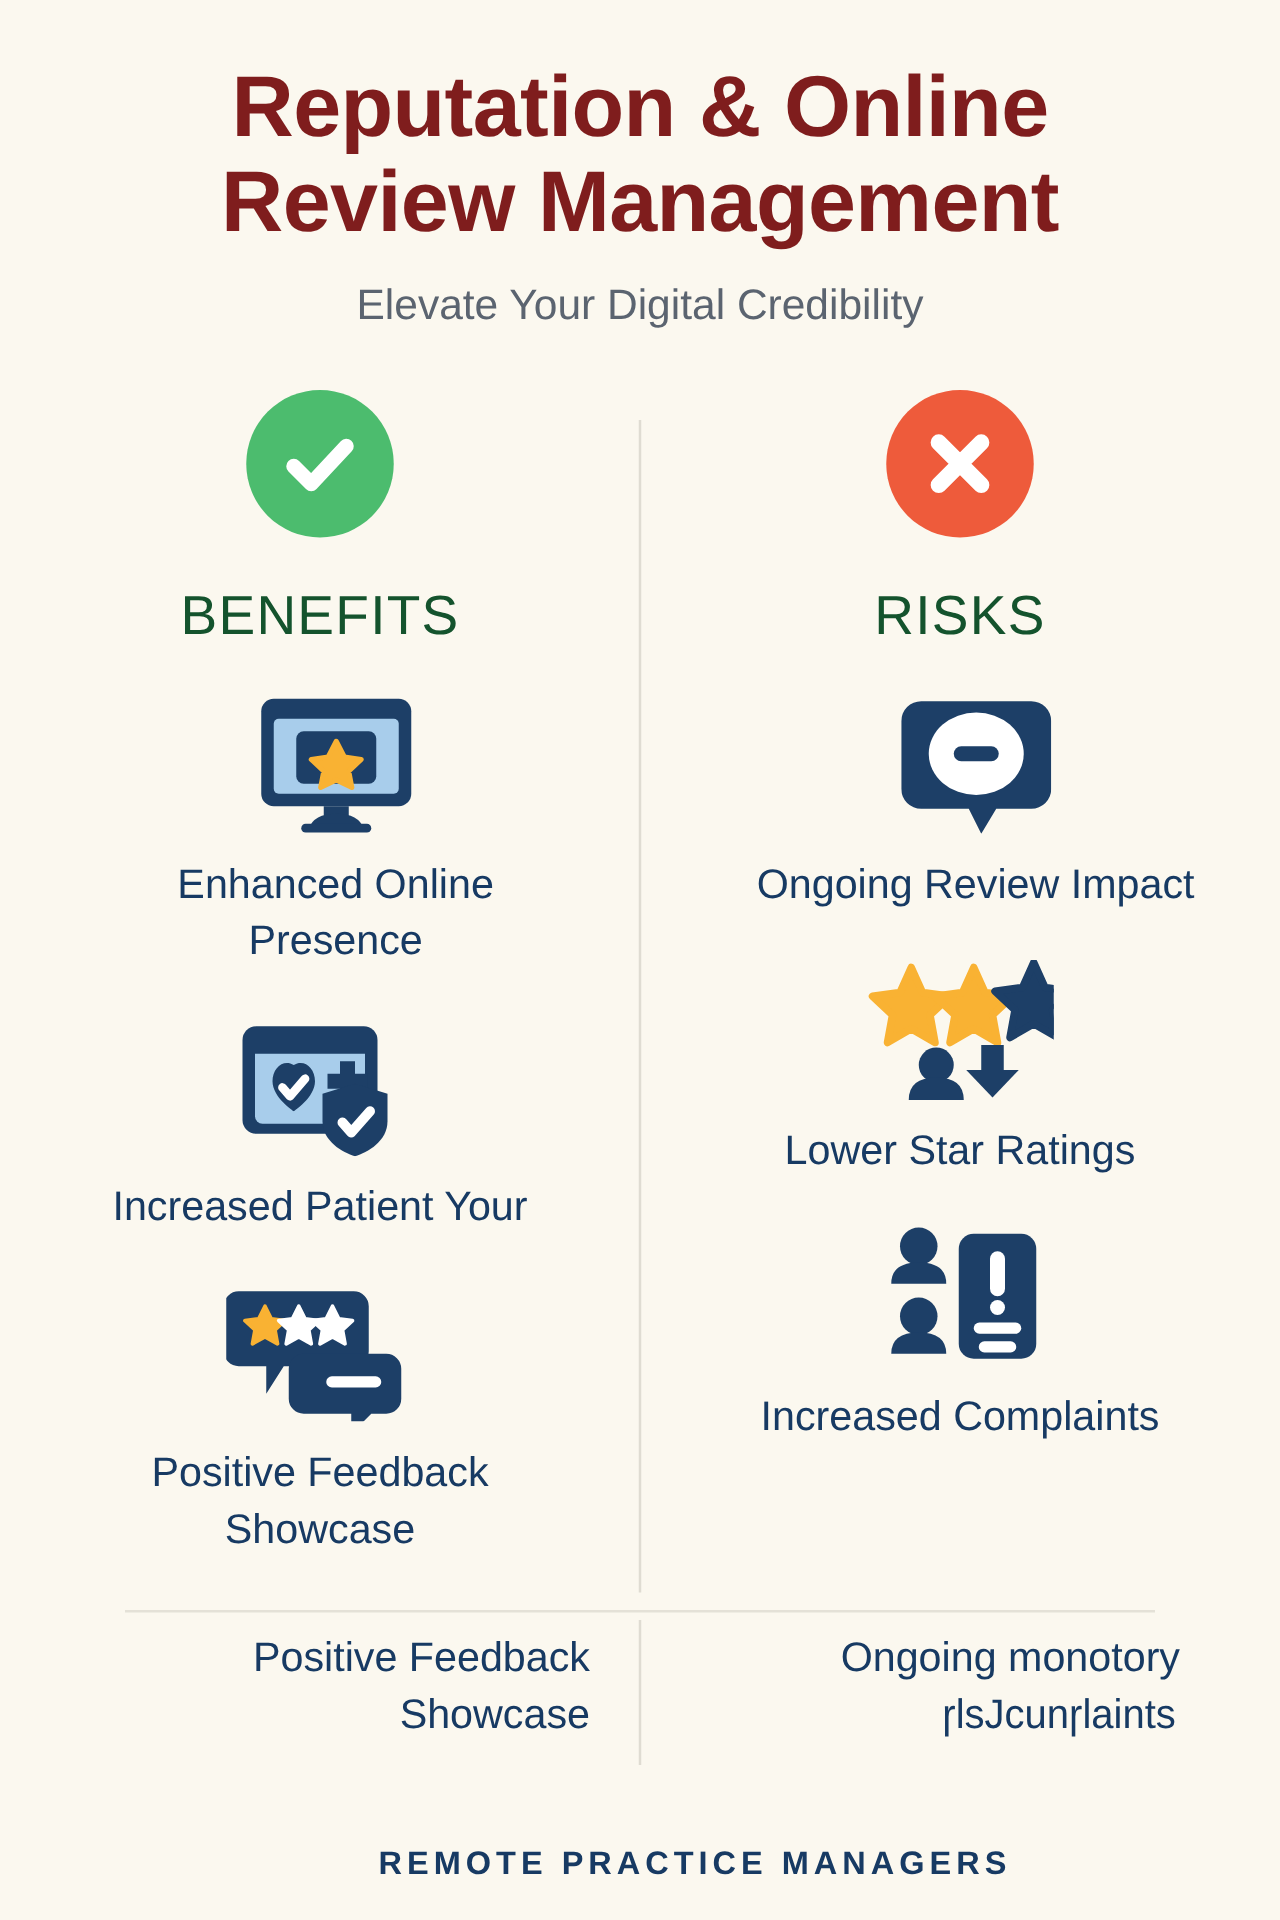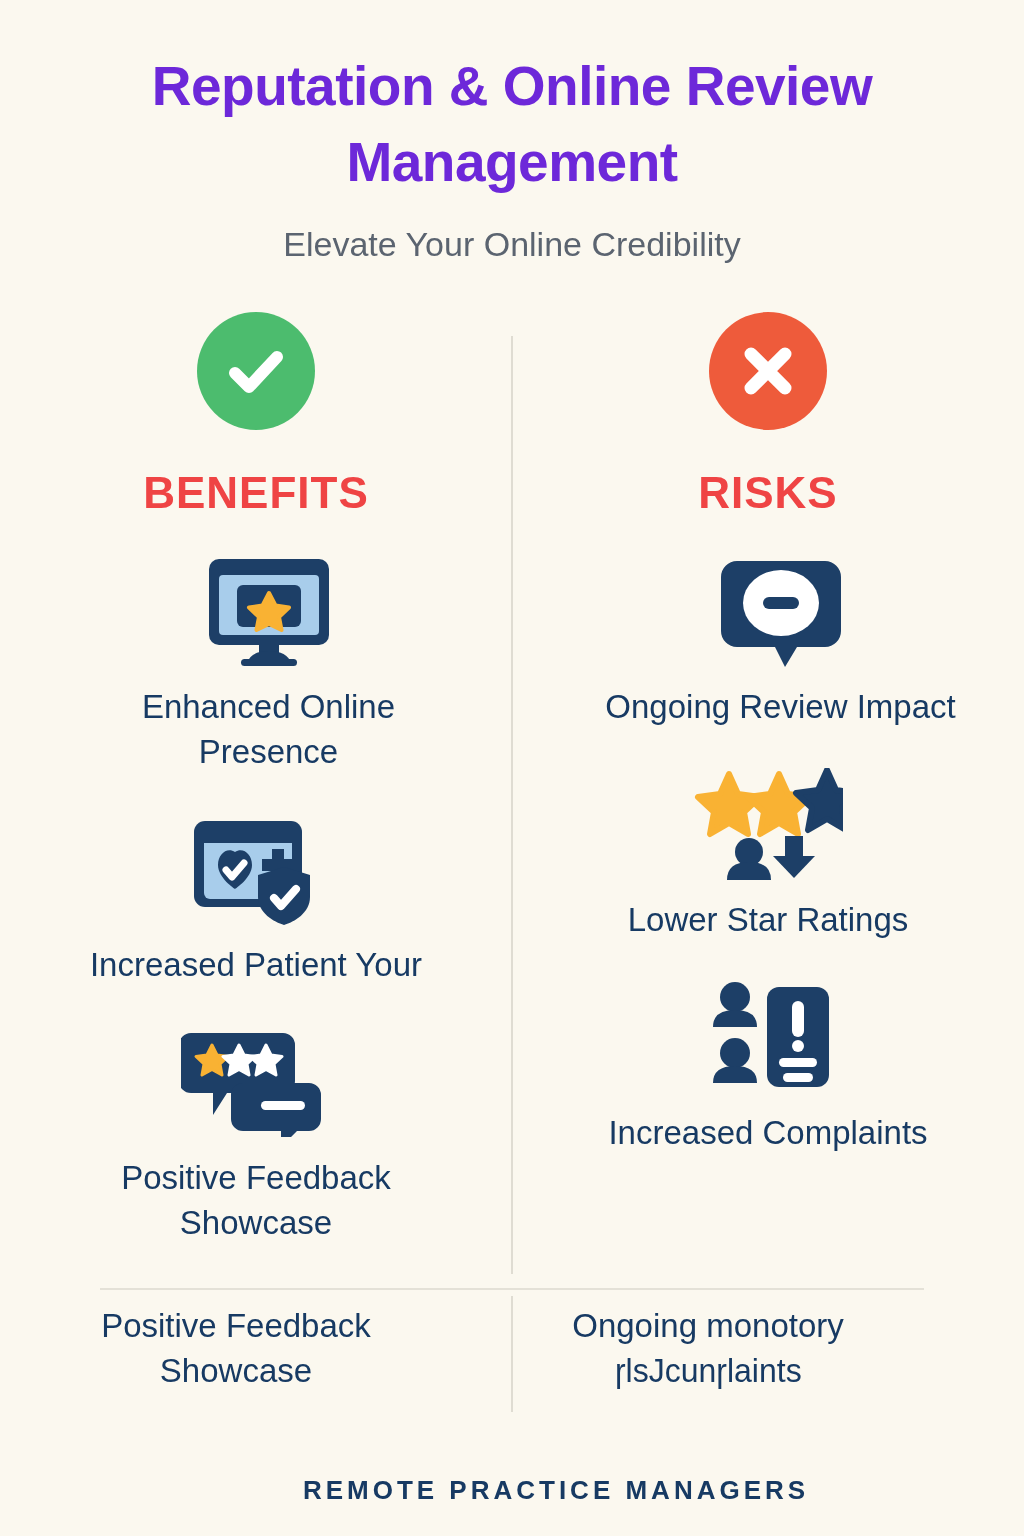--- a/index.html
+++ b/index.html
@@ -23,24 +23,24 @@
 
   
   .header {
     position: absolute;
     top: 48px;
     left: 0;
     width: 1024px;
     text-align: center;
   }
   .title {
-    font-size: 55px;
+    font-size: 69px;
     line-height: 76px;
     font-weight: bold;
-    color: #6d28d9;
+    color: #7f1d1d;
     letter-spacing: -0.5px;
     margin: 0;
     padding: 0 60px;
   }
   .subtitle {
     margin-top: 24px;
     font-size: 34px;
     line-height: 40px;
     color: #5b6470;
     font-weight: normal;
@@ -68,23 +68,23 @@
     display: flex;
     align-items: center;
     justify-content: center;
   }
   .badge.benefit { background: #4cbc6e; }
   .badge.risk    { background: #ee5b3b; }
 
   .col-heading {
     margin-top: 38px;
     font-size: 44px;
-    font-weight: bold;
+    font-weight: normal;
     letter-spacing: 1px;
-    color: #ef4444;
+    color: #14532d;
     line-height: 50px;
   }
 
   .item {
     margin-top: 36px;
     display: flex;
     flex-direction: column;
     align-items: center;
     width: 100%;
   }
@@ -134,21 +134,21 @@
   
   .bottom-row {
     position: absolute;
     top: 1303px;
     left: 0;
     width: 1024px;
     display: flex;
   }
   .bottom-cell {
     width: 472px;
-    text-align: center;
+    text-align: right;
   }
   .bottom-cell .line {
     font-size: 33px;
     line-height: 45px;
     color: #173a63;
   }
   .garbled {
     font-stretch: condensed;
     transform: scaleX(0.97);
     display: inline-block;
@@ -168,21 +168,21 @@
     padding-left: 44px;
   }
 </style>
 </head>
 <body>
 
 <div class="page">
 
   <div class="header">
     <div class="title">Reputation &amp; Online Review Management</div>
-    <div class="subtitle">Elevate Your Online Credibility</div>
+    <div class="subtitle">Elevate Your Digital Credibility</div>
   </div>
 
   <div class="v-divider-top"></div>
   <div class="h-divider"></div>
   <div class="v-divider-bottom"></div>
 
   <div class="columns">
 
     <div class="col">
       <div class="badge benefit">

